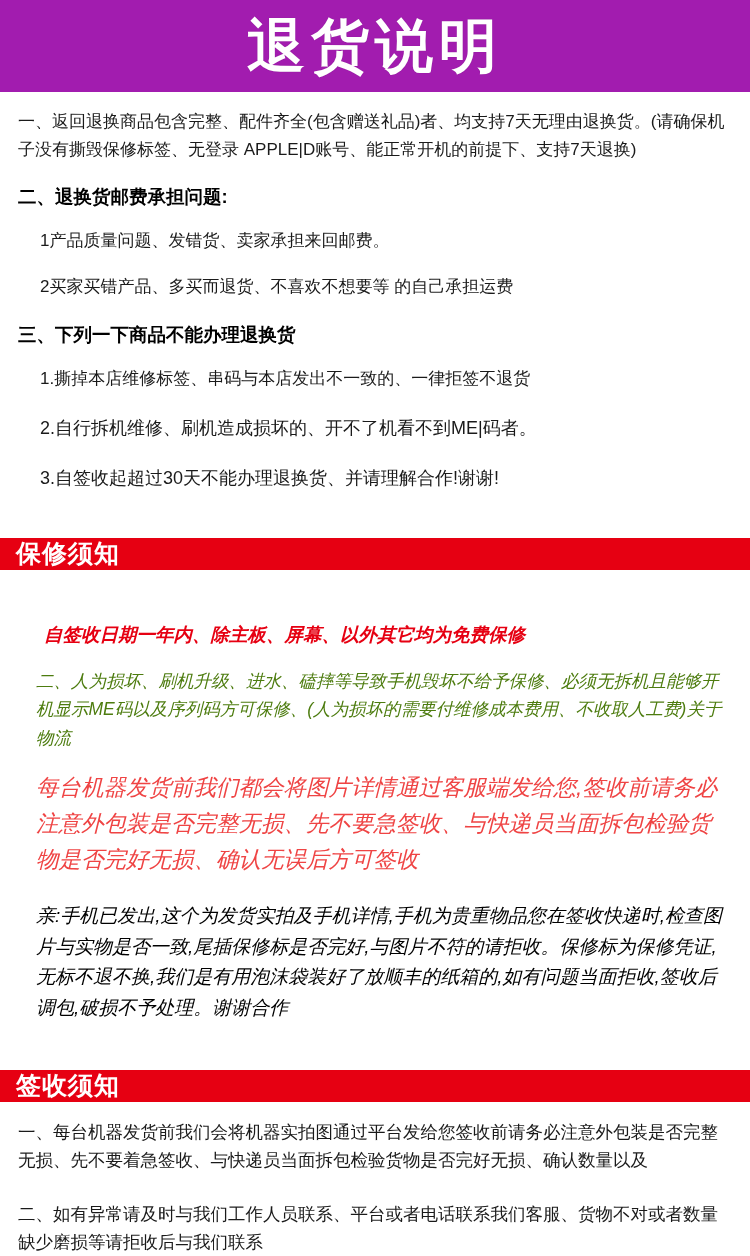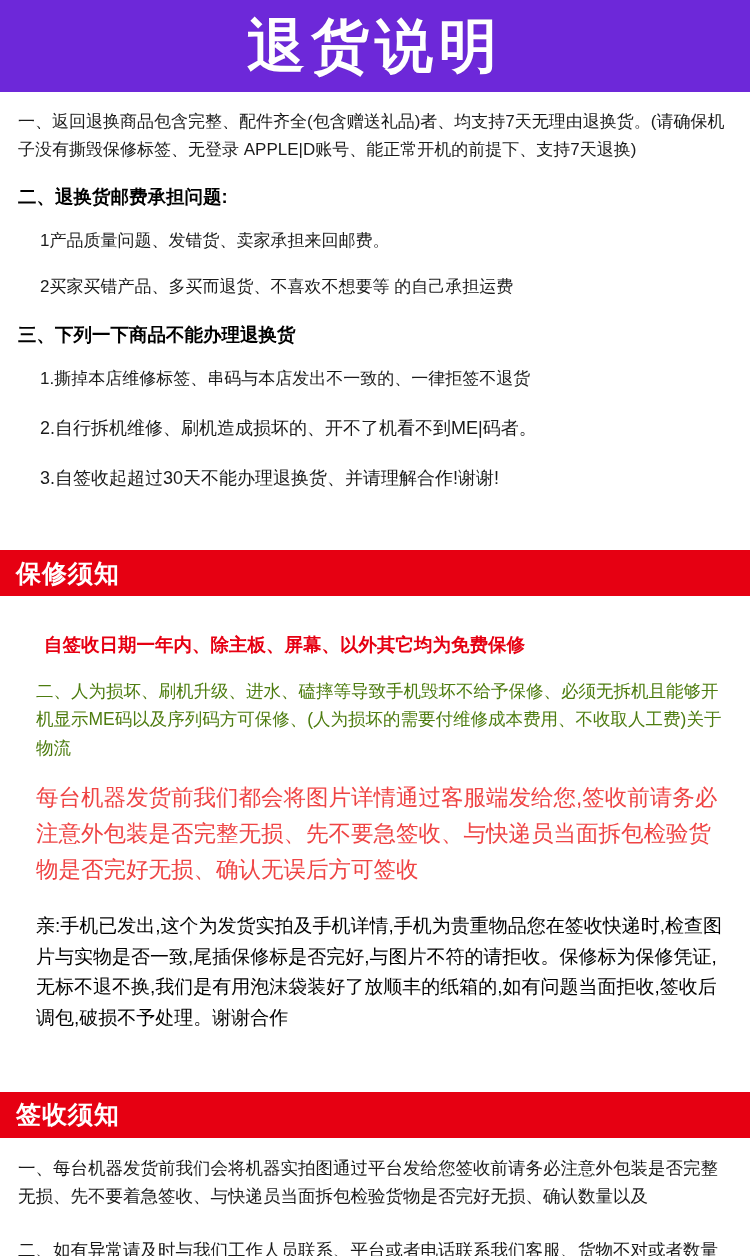--- a/index.html
+++ b/index.html
@@ -16,21 +16,21 @@
   .page {
     width: 750px;
     min-height: 1256px;
     position: relative;
     background: #ffffff;
     box-sizing: border-box;
   }
 
   
   .banner {
-    background: #6d28d9;
+    background: #a21caf;
     height: 92px;
     display: flex;
     align-items: center;
     justify-content: center;
     text-align: right;
   }
   .banner-title {
     color: #ffffff;
     font-size: 58px;
     font-weight: bold;
@@ -68,37 +68,38 @@
     padding-left: 22px;
   }
   .sub-line.big {
     font-size: 18px;
     line-height: 1.8;
   }
 
   
   .bar {
     background: #e60012;
-    height: 46px;
+    height: 32px;
     display: flex;
-    align-items: center;
+    align-items: flex-end;
     padding-left: 16px;
-    margin-top: 30px;
+    margin-top: 18px;
     box-sizing: border-box;
   }
   .bar-title {
     color: #ffffff;
     font-size: 25px;
     font-weight: bold;
     letter-spacing: 1px;
   }
 
   
   .warranty {
-    padding: 16px 18px 10px 18px;
+    padding: 32px 18px 10px 18px;
+    font-style: italic;
   }
   .warranty .hl {
     color: #e60012;
     font-weight: bold;
     font-size: 18.5px;
     line-height: 1.5;
     padding-left: 26px;
   }
   .warranty .body {
     font-size: 17.5px;

